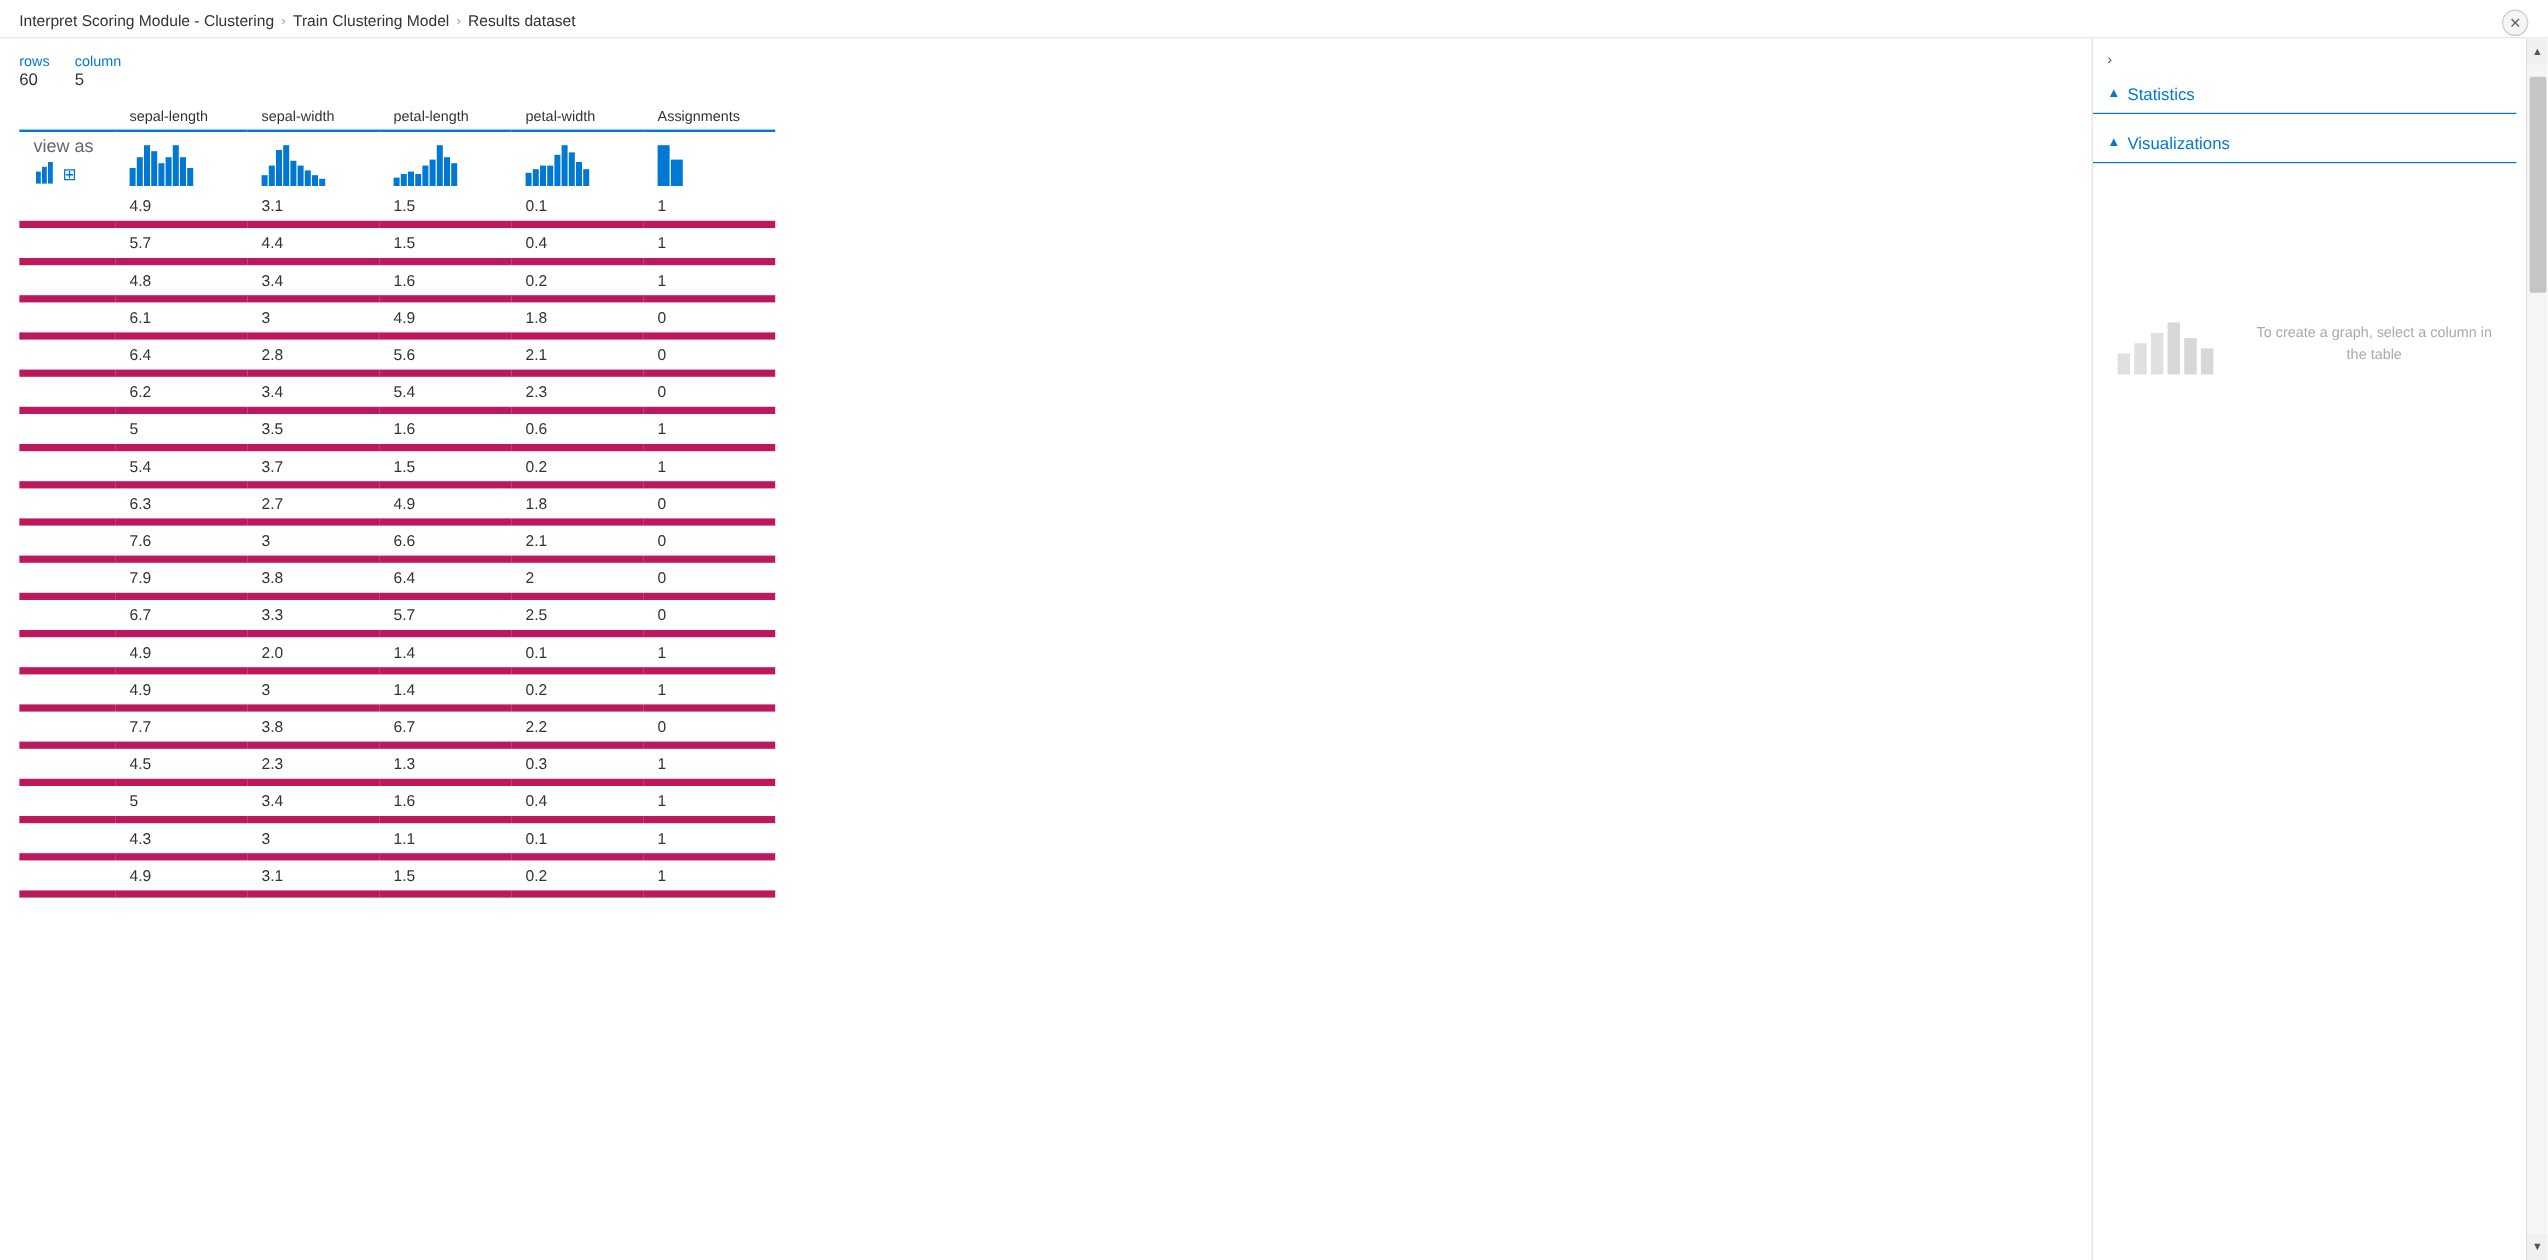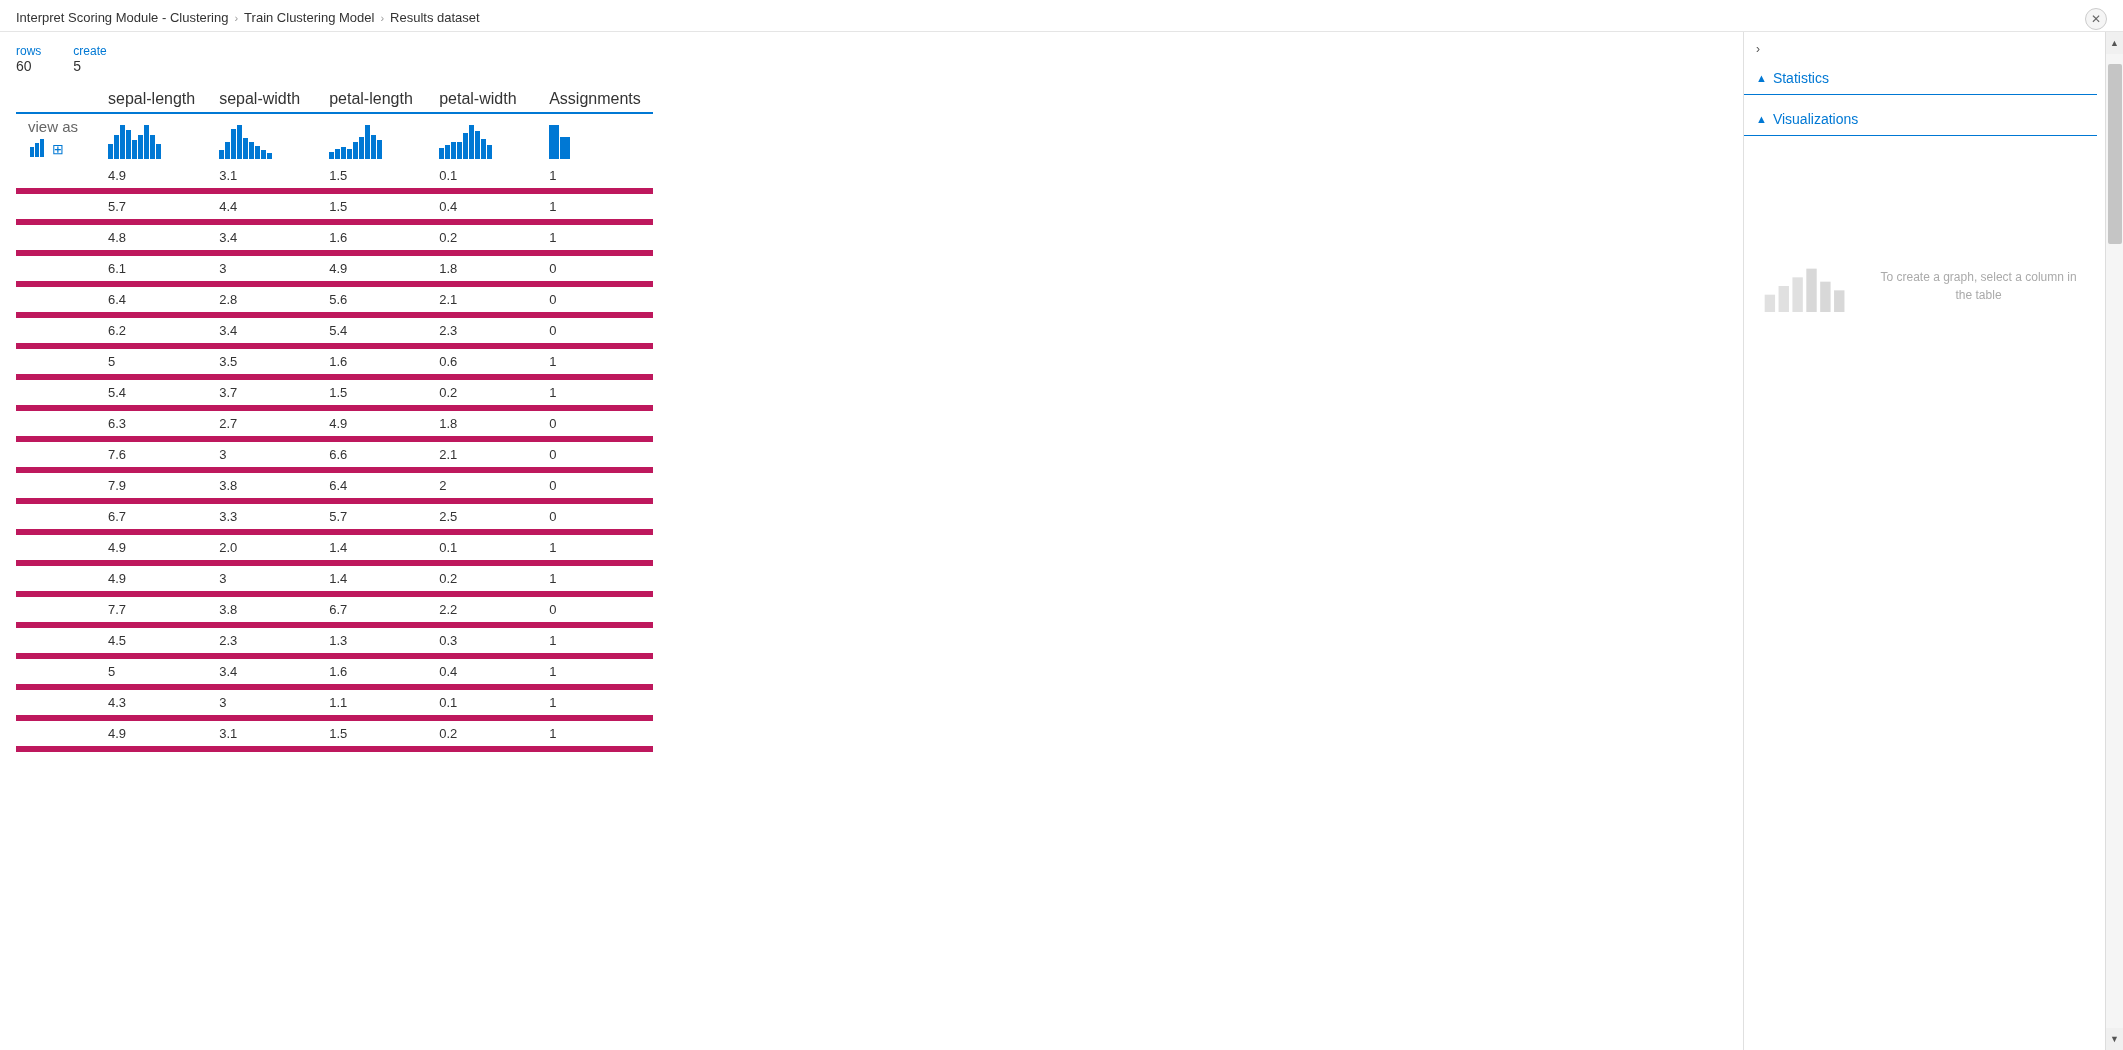--- a/index.html
+++ b/index.html
@@ -27,33 +27,33 @@
     }
     .breadcrumb-sep { margin: 0 6px; color: #999; font-size: 11px; }
 
     
     .main-content { display: flex; flex: 1; overflow: hidden; }
 
     
     .data-panel { flex: 1; display: flex; flex-direction: column; overflow: hidden; padding: 0 0 0 16px; }
 
     
-    .stats-row { display: flex; gap: 32px; padding: 12px 0 10px; }
+    .stats-row { display: flex; gap: 21px; padding: 12px 0 10px; }
     .stat-item { display: flex; flex-direction: column; }
     .stat-label { color: #0078d4; font-size: 12px; }
     .stat-value { font-size: 14px; color: #333; }
 
     
     .table-wrapper { flex: 1; overflow: auto; position: relative; }
     
     .data-table { border-collapse: collapse; min-width: 600px; }
     
     .col-header-row th {
       font-weight: 400;
-      font-size: 16px;
+      font-size: 12px;
       color: #333;
       text-align: left;
       padding: 6px 12px 4px;
       border-bottom: 2px solid #0078d4;
       min-width: 110px;
       vertical-align: bottom;
       cursor: pointer;
     }
     .col-header-row th:first-child { min-width: 80px; }
 
@@ -159,21 +159,21 @@
   <div class="main-content">
 
     <div class="data-panel">
 
       <div class="stats-row">
         <div class="stat-item">
           <span class="stat-label">rows</span>
           <span class="stat-value">60</span>
         </div>
         <div class="stat-item">
-          <span class="stat-label">create</span>
+          <span class="stat-label">column</span>
           <span class="stat-value">5</span>
         </div>
       </div>
 
       <div class="table-wrapper">
         <table class="data-table">
           <thead>
 
             <tr class="col-header-row">
               <th></th>

